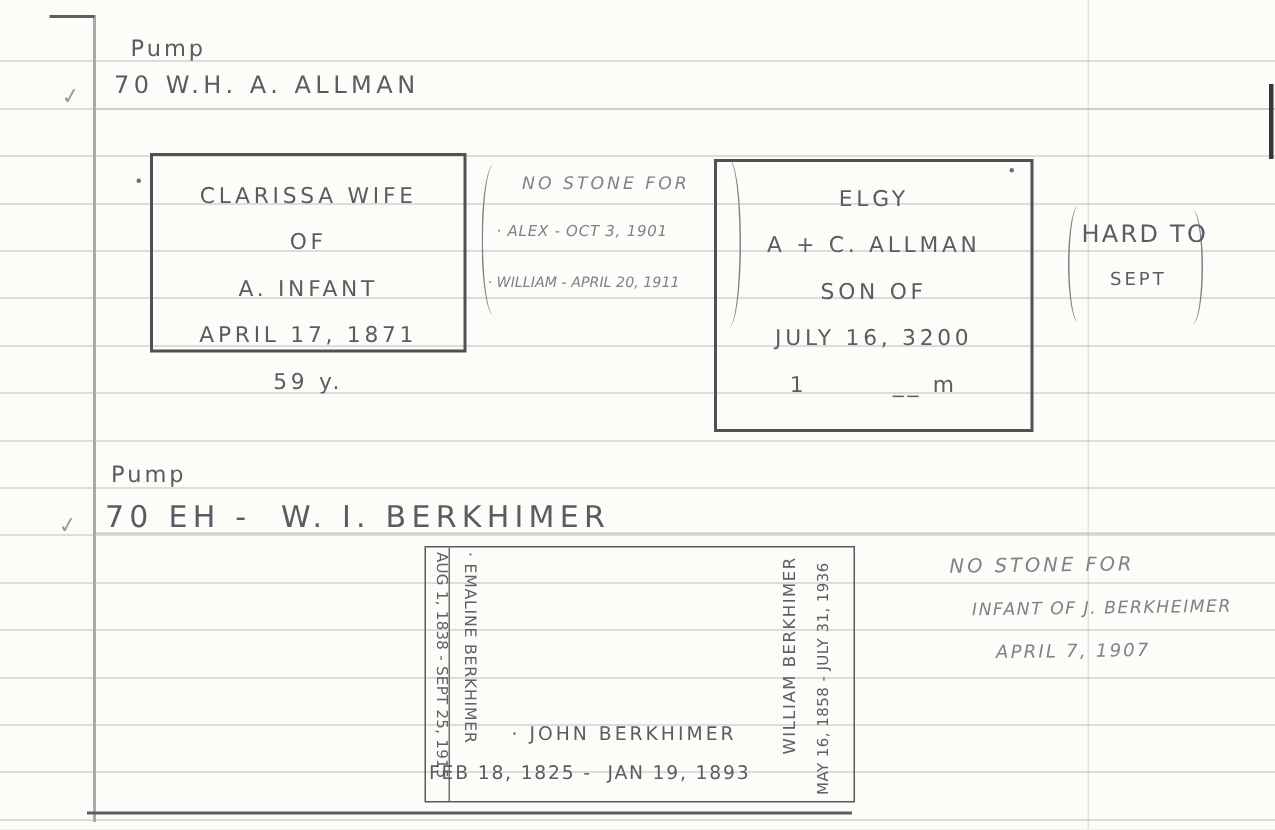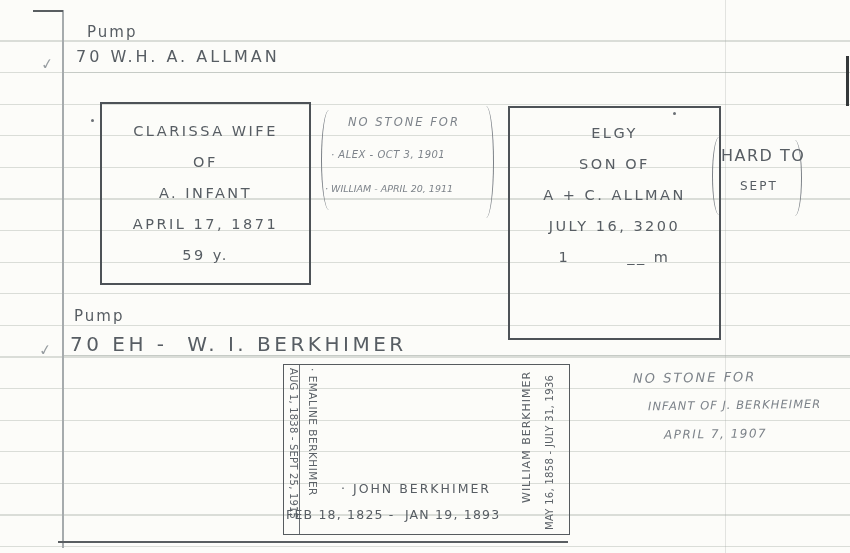--- a/index.html
+++ b/index.html
@@ -74,38 +74,38 @@
   <div class="seg" style="left:33px;top:10px;width:30px;height:1.6px"></div>
   <div class="seg" style="left:58px;top:541px;width:510px;height:2px"></div>
   <div class="edge-mark" style="left:846px;top:56px;width:2.5px;height:50px"></div>
 
   <span class="hw check" style="left:41px;top:57px">✓</span>
   <span class="hw" style="left:87px;top:25px;font-size:15px">Pump</span>
   <span class="hw" style="left:76px;top:49px;font-size:16px;letter-spacing:3px">70 W.H. A. ALLMAN</span>
 
   <div class="dot" style="left:91px;top:119px"></div>
 
-  <div class="stonebox" style="left:100px;top:102px;width:211px;height:183px;padding-top:12px">
+  <div class="stonebox" style="left:100px;top:102px;width:211px;height:133px;padding-top:12px">
     <span>CLARISSA WIFE</span>
     <span>OF</span>
     <span>A. INFANT</span>
     <span>APRIL 17, 1871</span>
     <span>59 y.</span>
   </div>
 
   <div class="paren open" style="left:321px;top:110px;width:16px;height:100px"></div>
   <div class="paren close" style="left:478px;top:106px;width:16px;height:112px"></div>
   <span class="hw light note" style="left:348px;top:117px;font-size:11.5px;letter-spacing:2px">NO STONE FOR</span>
   <span class="hw light note" style="left:331px;top:150px;font-size:10px;letter-spacing:0.5px">· ALEX - OCT 3, 1901</span>
   <span class="hw light note" style="left:325px;top:184px;font-size:9.5px;letter-spacing:0">· WILLIAM - APRIL 20, 1911</span>
 
-  <div class="stonebox" style="left:508px;top:106px;width:213px;height:234px;padding-top:10px">
+  <div class="stonebox" style="left:476px;top:106px;width:213px;height:182px;padding-top:10px">
     <span>ELGY</span>
+    <span>A + C. ALLMAN</span>
     <span>SON OF</span>
-    <span>A + C. ALLMAN</span>
     <span>JULY 16, 3200</span>
     <span>1        __ m</span>
   </div>
   <div class="dot" style="left:673px;top:112px"></div>
 
   <div class="paren open" style="left:712px;top:137px;width:14px;height:78px"></div>
   <div class="paren close" style="left:788px;top:140px;width:14px;height:76px"></div>
   <span class="hw" style="left:721px;top:148px;font-size:16px;letter-spacing:1.5px">HARD TO</span>
   <span class="hw" style="left:740px;top:180px;font-size:12px;letter-spacing:2px">SEPT</span>
 

